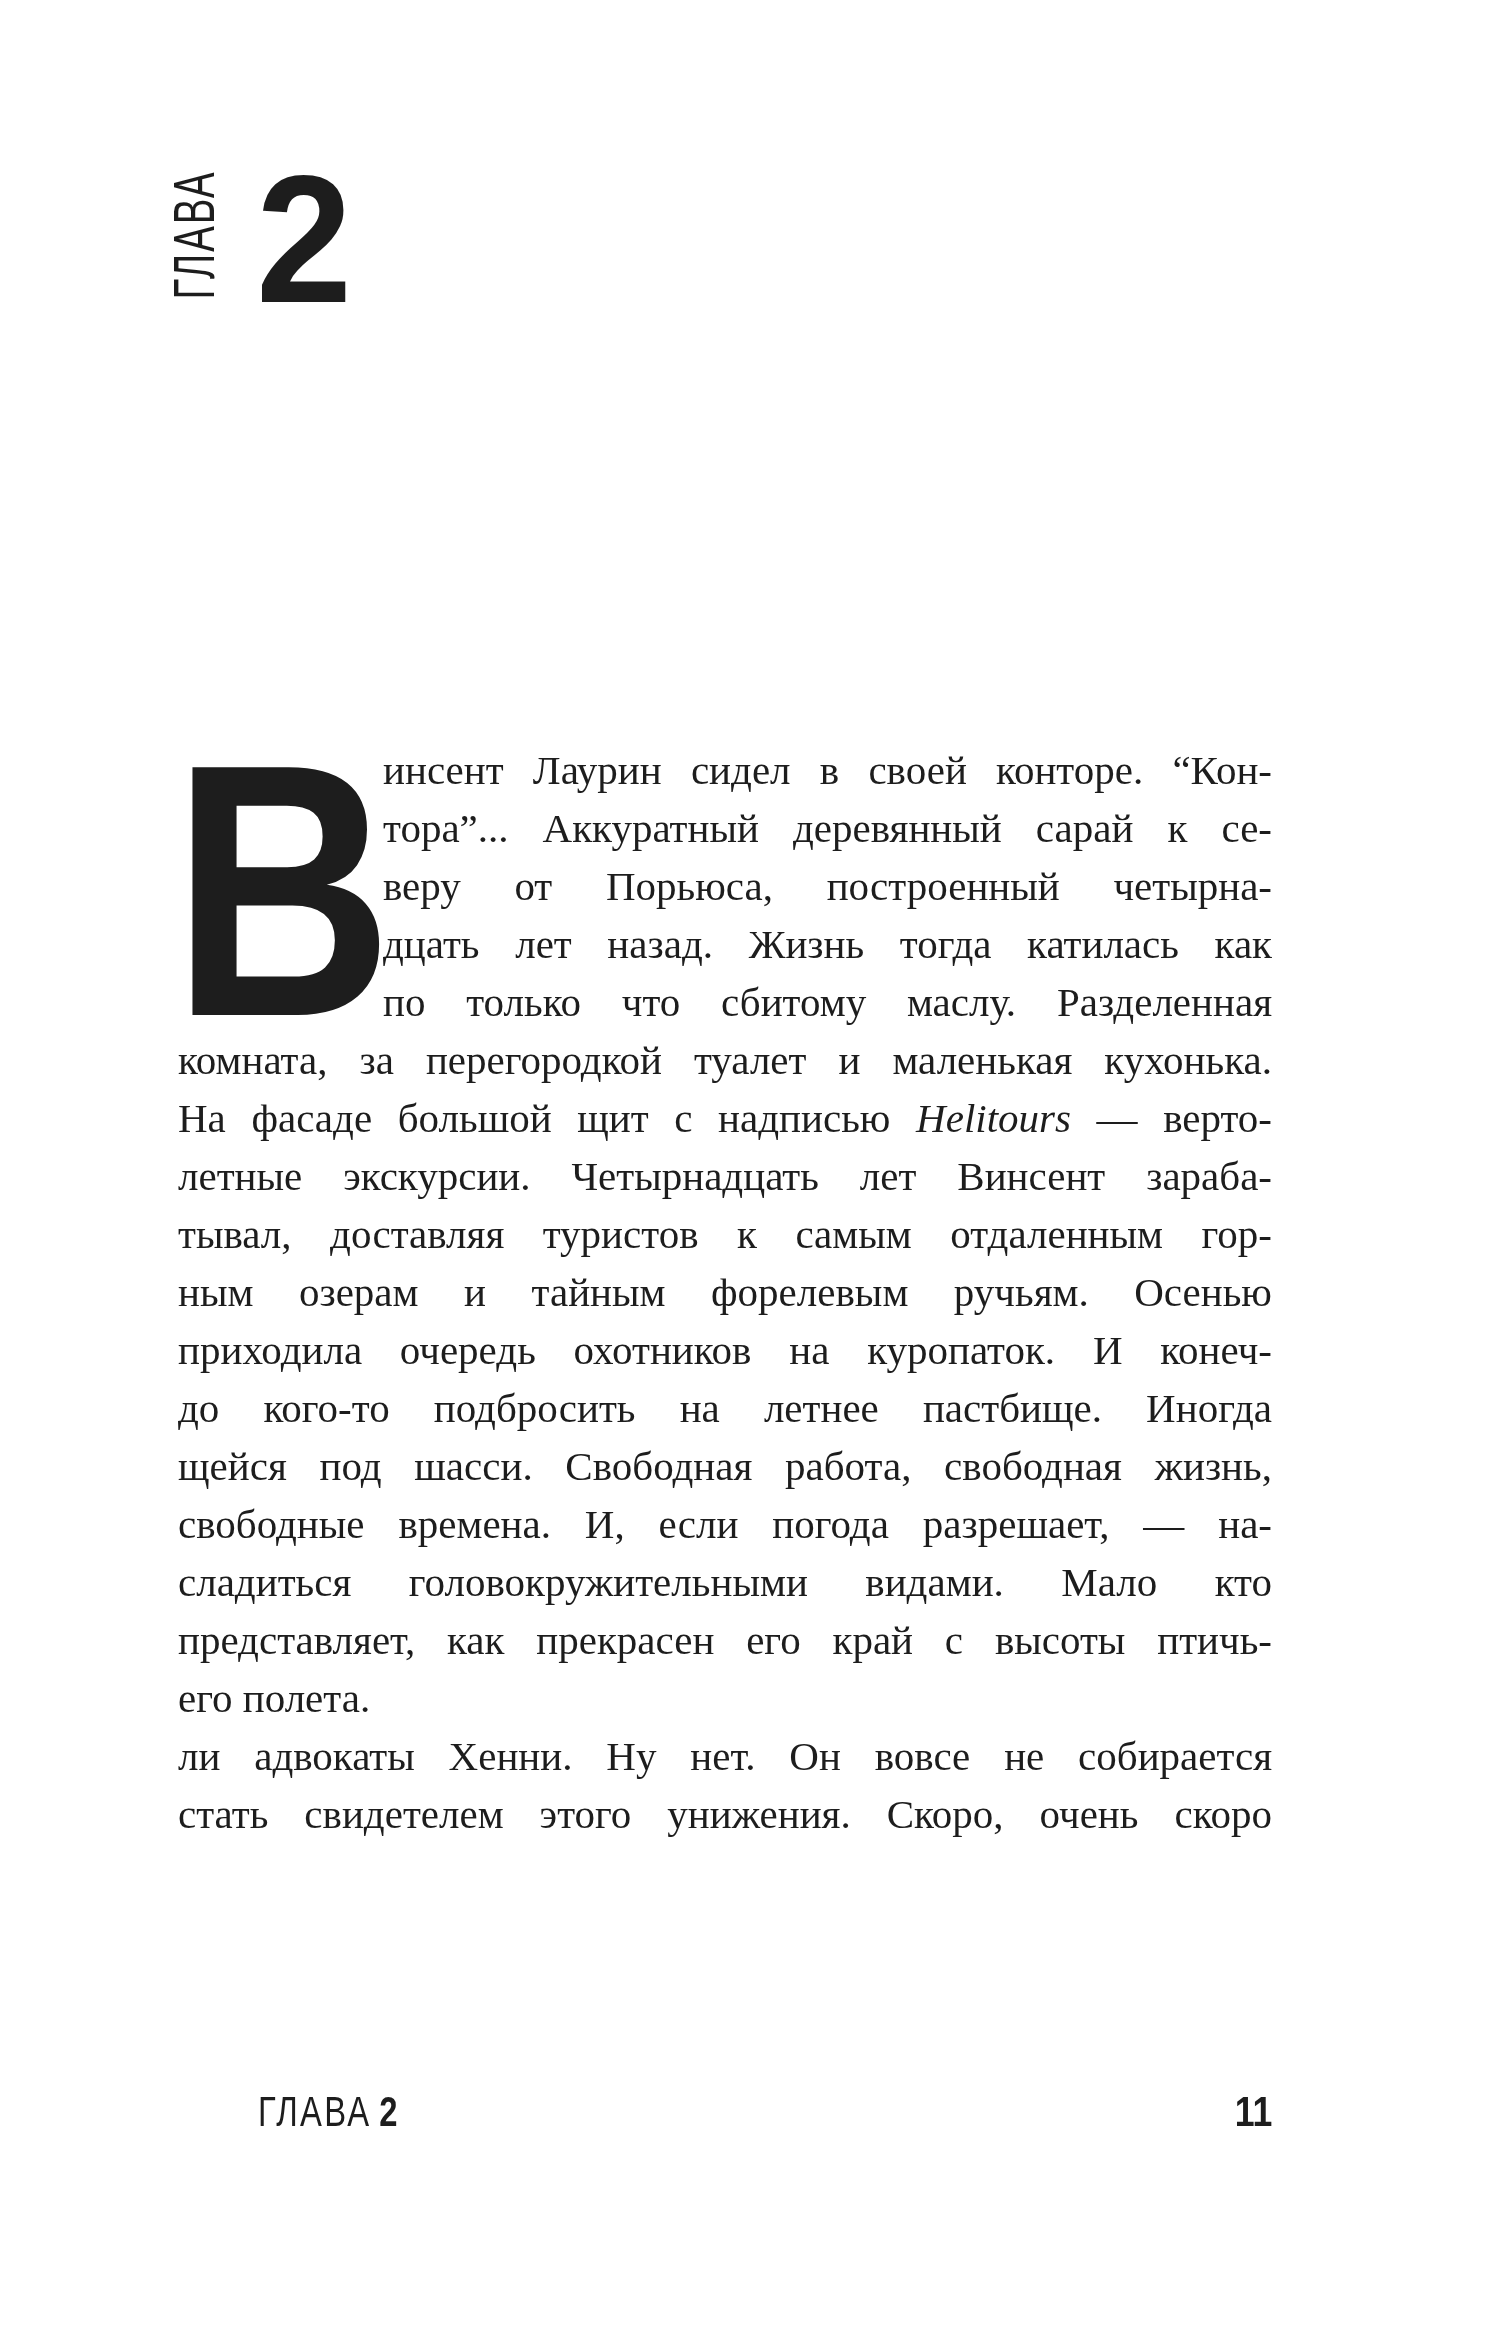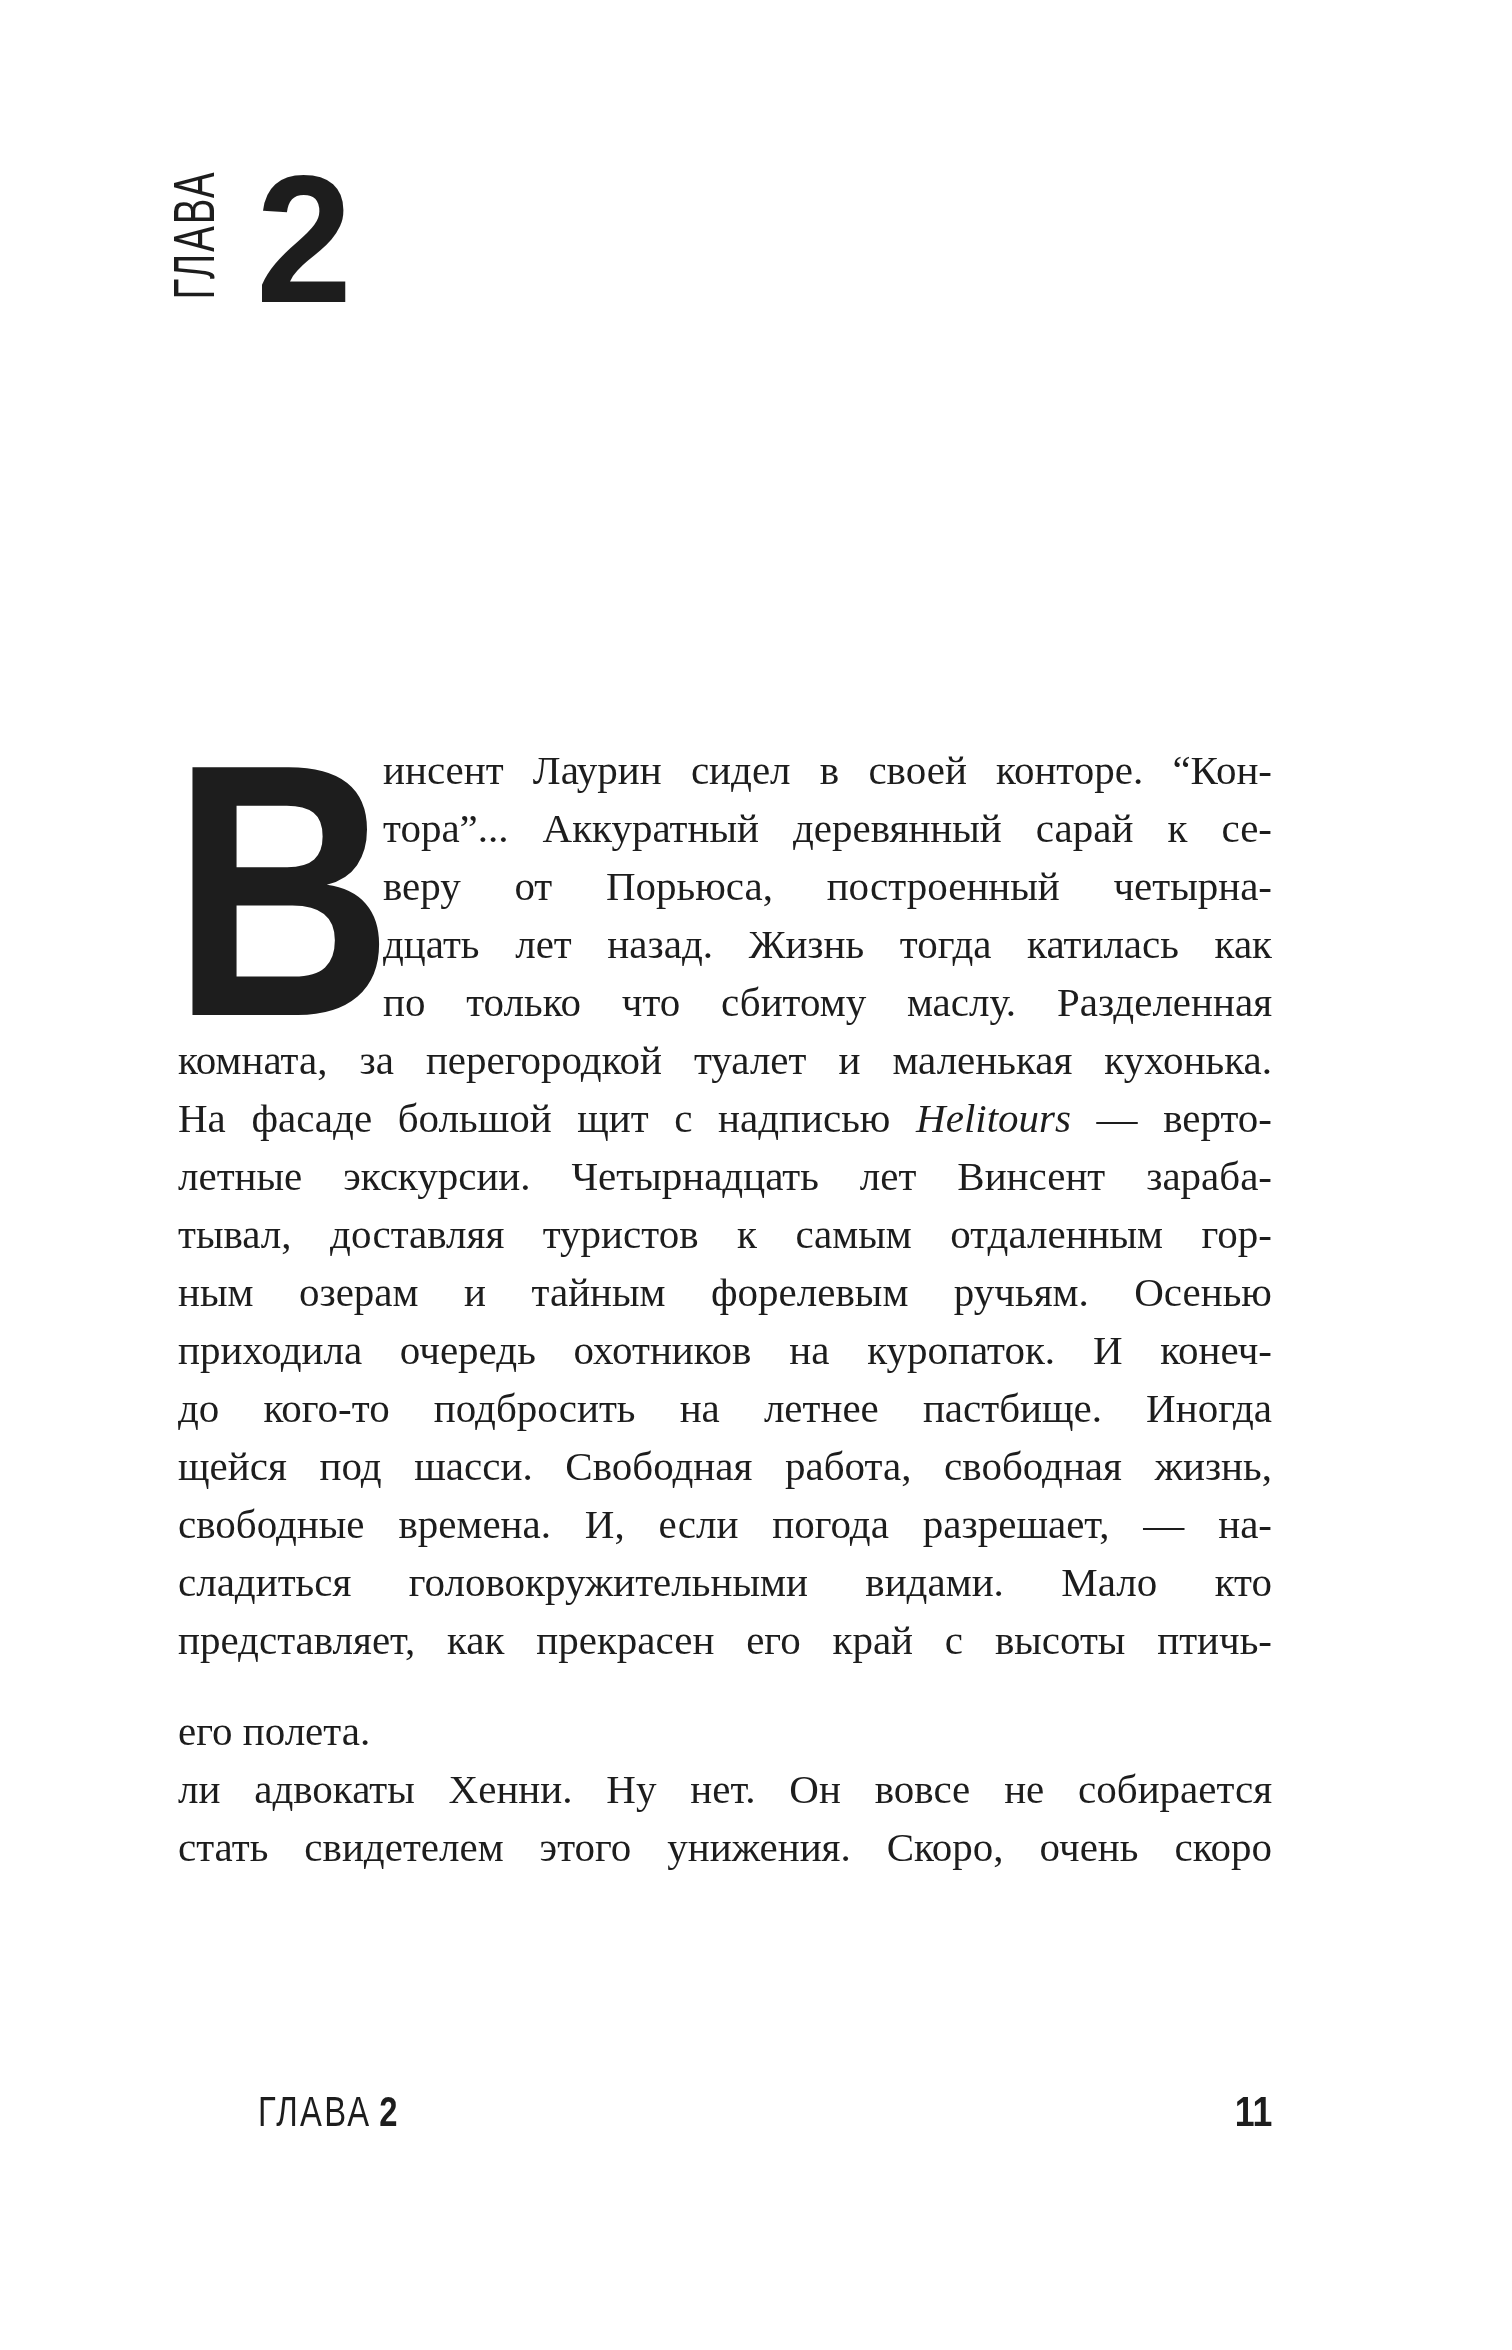--- a/index.html
+++ b/index.html
@@ -68,21 +68,21 @@
   }
   .line {
     text-align: justify;
     text-align-last: justify;
     white-space: normal;
     height: 58px;
     font-family: Liberation Serif, serif;
   }
   .line.indent-drop { padding-left: 205px; }
   .line.indent-para { padding-left: 88px; }
-  .line.last { text-align-last: left; margin-top: 33px; }
+  .line.last { text-align-last: left; }
   .italic { font-style: italic; }
 
   
   .footer-left {
     position: absolute;
     left: 258px;
     top: 2091px;
     font-family: "Liberation Sans", sans-serif;
     font-size: 42px;
     line-height: 42px;

